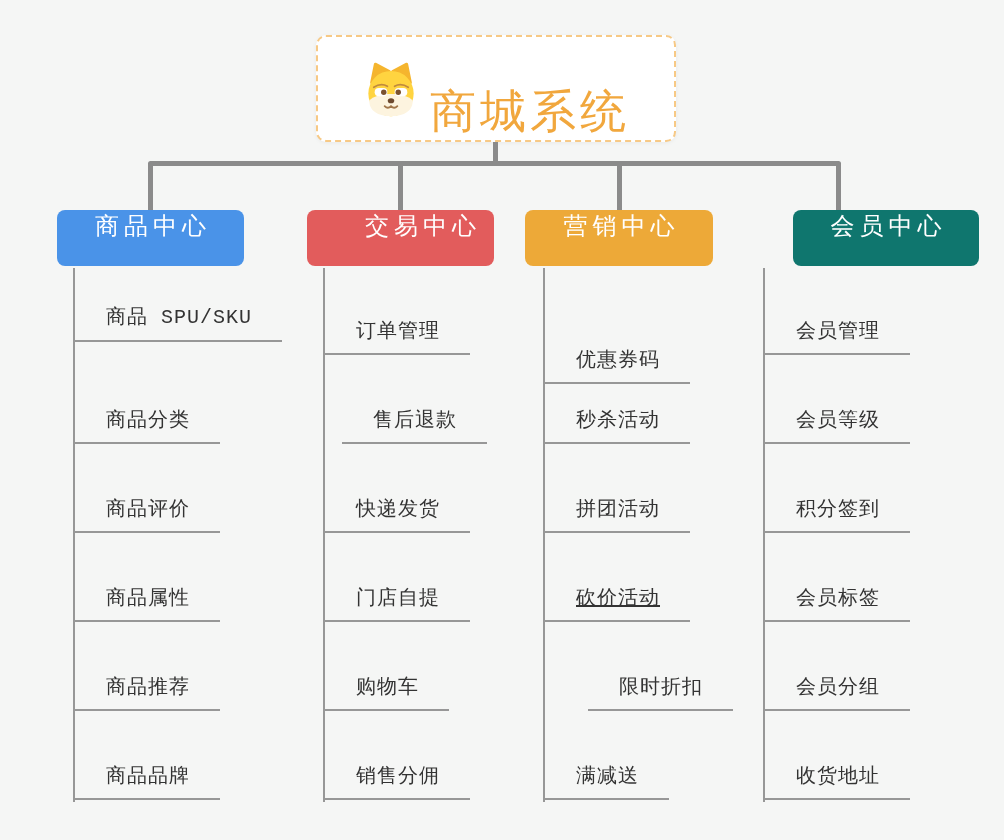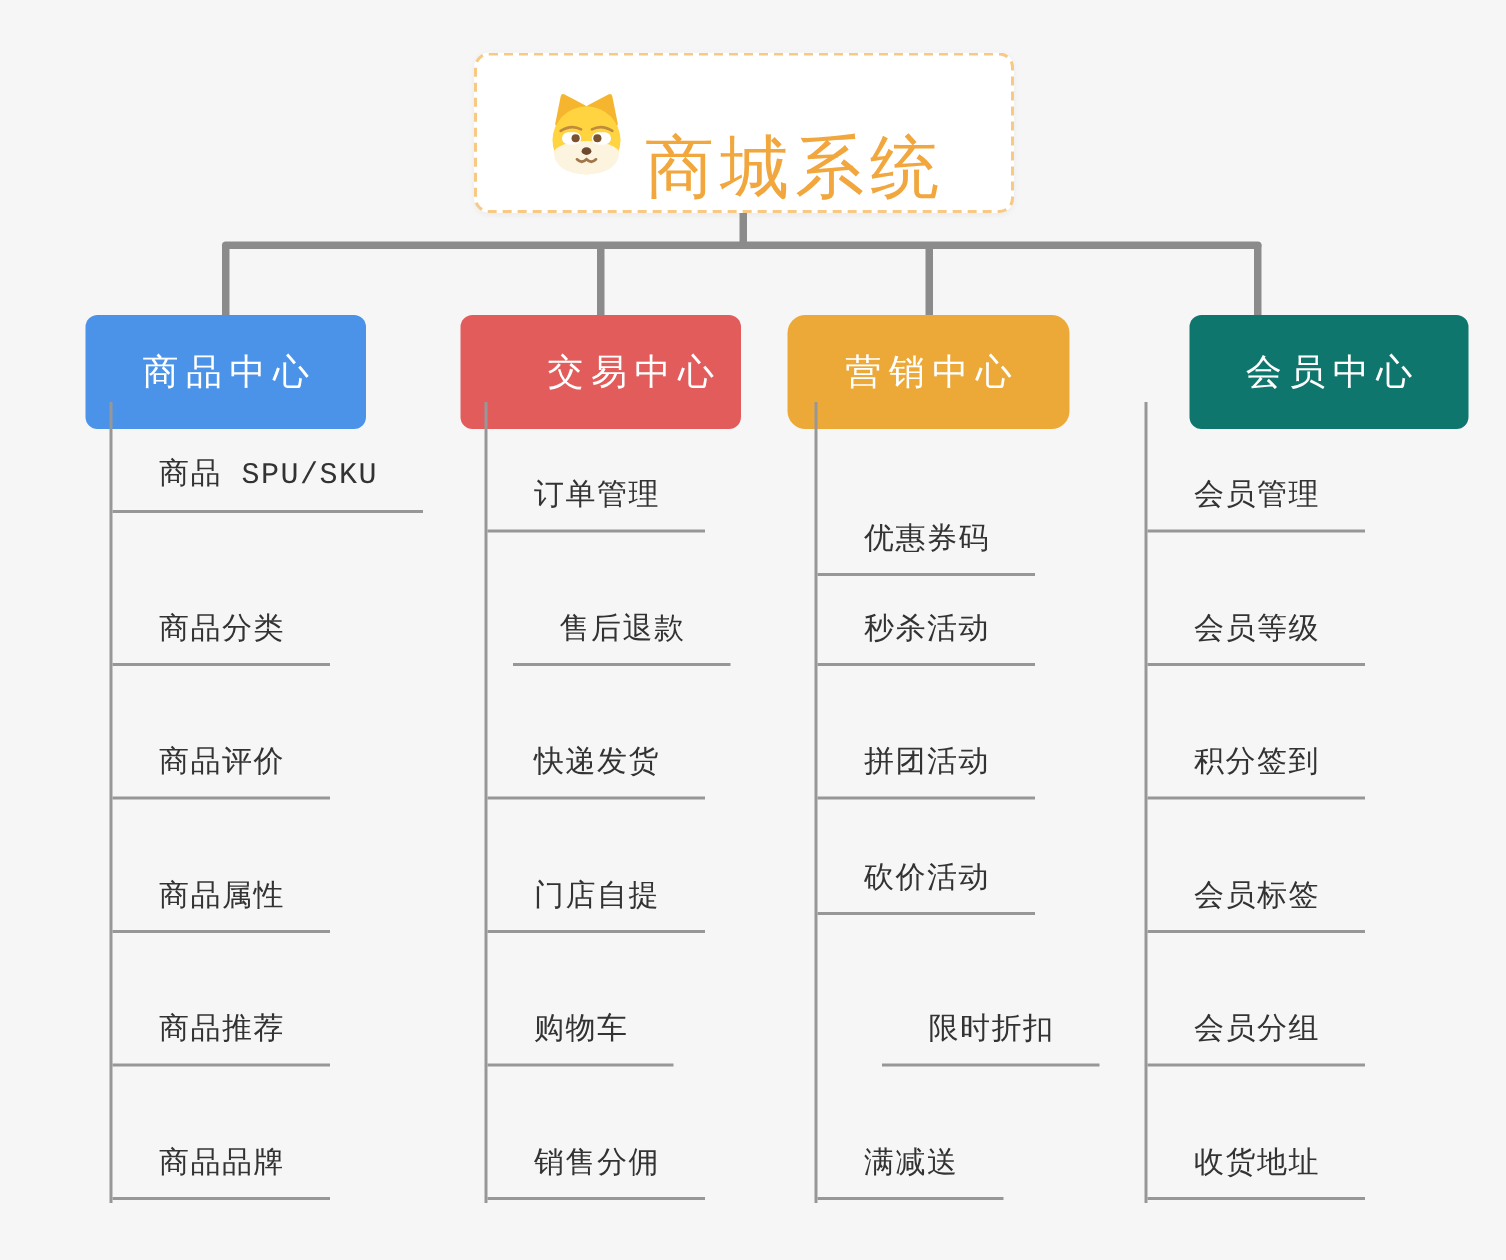--- a/index.html
+++ b/index.html
@@ -43,23 +43,23 @@
   .conn{position:absolute;background:var(--connector);}
   .conn-stem{left:493px;top:142px;width:5px;height:21px;}
   .conn-hbar{left:148px;top:161px;width:693px;height:5px;border-radius:3px;}
   .conn-drop{top:163px;width:5px;height:47px;}
   .conn-drop.d0{left:148px;}
   .conn-drop.d1{left:398px;}
   .conn-drop.d2{left:617px;}
   .conn-drop.d3{left:836px;}
   
   .branch-node{
-    position:absolute;top:210px;height:76px;
+    position:absolute;top:210px;height:56px;
     border-radius:8px;
-    display:flex;align-items:center;justify-content:center;
+    display:flex;justify-content:center;
     color:#ffffff;
     font-size:24px;
     letter-spacing:5px;
     white-space:nowrap;
   }
   .branch-node .bn-label{padding-left:5px;} 
   .b0 .branch-node{left:57px;width:187px;}
   .b1 .branch-node{left:307px;width:187px;}
   .b2 .branch-node{left:525px;width:188px;}
   .b3 .branch-node{left:745px;width:186px;}
@@ -135,28 +135,28 @@
         <div class="leaf" style="top: 49px;">订单管理</div>
         <div class="leaf" style="top: 138px; margin-left: 17px;">售后退款</div>
         <div class="leaf" style="top: 227px;">快递发货</div>
         <div class="leaf" style="top: 316px;">门店自提</div>
         <div class="leaf" style="top: 405px;">购物车</div>
         <div class="leaf" style="top: 494px;">销售分佣</div>
       </div>
   </div>
 
   <div class="branch b2">
-    <div class="branch-node" style="background: rgb(237, 169, 56); border-radius: 12px;">
+    <div class="branch-node" style="background: rgb(237, 169, 56);">
       <span class="bn-label">营销中心</span>
     </div>
     <div class="branch-children">
         <div class="leaf" style="top: 49px; margin-top: 29px;">优惠券码</div>
         <div class="leaf" style="top: 138px;">秒杀活动</div>
         <div class="leaf" style="top: 227px;">拼团活动</div>
-        <div class="leaf" style="top: 304px;">砍价活动</div>
+        <div class="leaf" style="top: 316px; text-decoration: underline;">砍价活动</div>
         <div class="leaf" style="top: 405px; margin-left: 43px;">限时折扣</div>
         <div class="leaf" style="top: 494px;">满减送</div>
       </div>
   </div>
 
   <div class="branch b3">
     <div class="branch-node" style="background: #0f766e; margin-left: 48px;">
       <span class="bn-label">会员中心</span>
     </div>
     <div class="branch-children">

